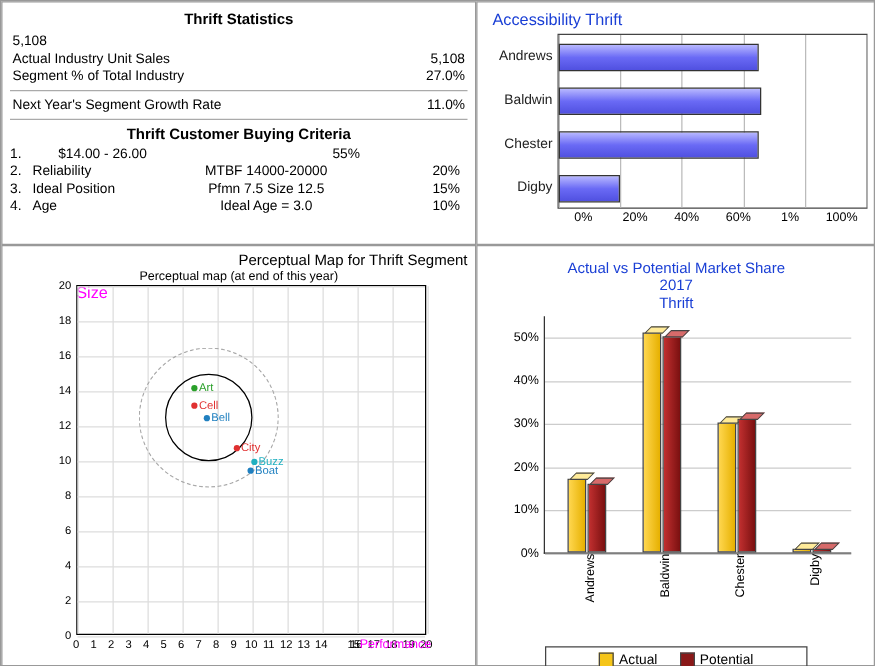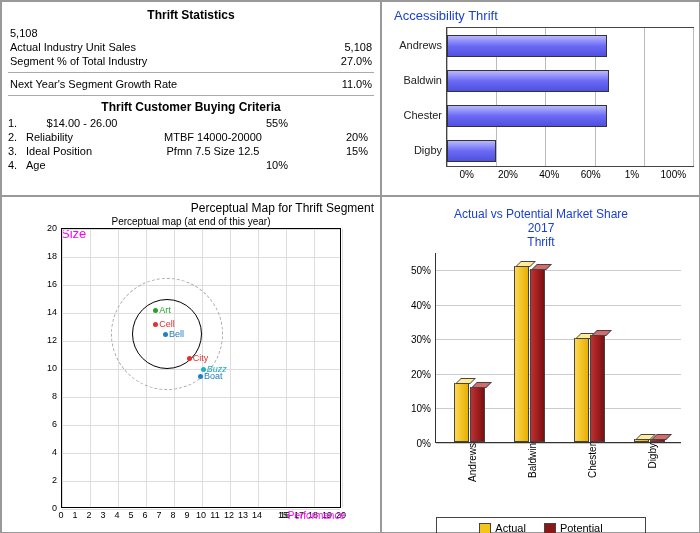--- a/index.html
+++ b/index.html
@@ -122,20 +122,21 @@
     </div>
     <div class="crit-row">
       <span>3.</span>
       <span>Ideal Position</span>
       <span class="v">Pfmn 7.5 Size 12.5</span>
       <span class="p">15%</span>
     </div>
     <div class="crit-row">
       <span>4.</span>
       <span>Age</span>
+      <span class="v">Ideal Age = 3.0</span>
       <span class="p">10%</span>
     </div>
   </div>
 
   <div class="cell">
     <div class="acc-title">Accessibility Thrift</div>
     <div class="hbar-wrap">
       <div class="hbar-labels">
         <div>Andrews</div>
         <div>Baldwin</div>
@@ -192,21 +193,21 @@
           <div class="gh" style="top: 28px;"></div>
           <div class="gv" style="left: 252px;"></div>
           <div class="gh" style="top: 0px;"></div>
           <div class="gv" style="left: 280px;"></div>
           <div class="inner-circle" style="left: 70px; top: 70px; width: 70px; height: 70px;"></div>
           <div class="outer-circle" style="left: 49px; top: 49px; width: 112px; height: 112px;"></div>
           <div class="prod" style="left: 95.2px; top: 81.2px; color: rgb(42, 160, 42);"><span class="dot" style="background:#2aa02a"></span>Art</div>
           <div class="prod" style="left: 95.2px; top: 95.2px; color: rgb(224, 48, 48);"><span class="dot" style="background:#e03030"></span>Cell</div>
           <div class="prod" style="left: 105px; top: 105px; color: rgb(32, 128, 192);"><span class="dot" style="background:#2080c0"></span>Bell</div>
           <div class="prod" style="left: 128.8px; top: 128.8px; color: rgb(224, 48, 48);"><span class="dot" style="background:#e03030"></span>City</div>
-          <div class="prod" style="left: 142.8px; top: 140px; color: rgb(32, 176, 192); font-style: italic;"><span class="dot" style="background:#20b0c0"></span>Buzz</div>
+          <div class="prod" style="left: 142.8px; top: 140px; color: rgb(32, 176, 192);"><span class="dot" style="background:#20b0c0"></span>Buzz</div>
           <div class="prod" style="left: 140px; top: 147px; color: rgb(32, 128, 192);"><span class="dot" style="background:#2080c0"></span>Boat</div>
         </div>
       <div class="pm-ticks-y" id="pm-ty">
           <div style="top: 280px;">0</div>
           <div style="top: 252px;">2</div>
           <div style="top: 224px;">4</div>
           <div style="top: 196px;">6</div>
           <div style="top: 168px;">8</div>
           <div style="top: 140px;">10</div>
           <div style="top: 112px;">12</div>

